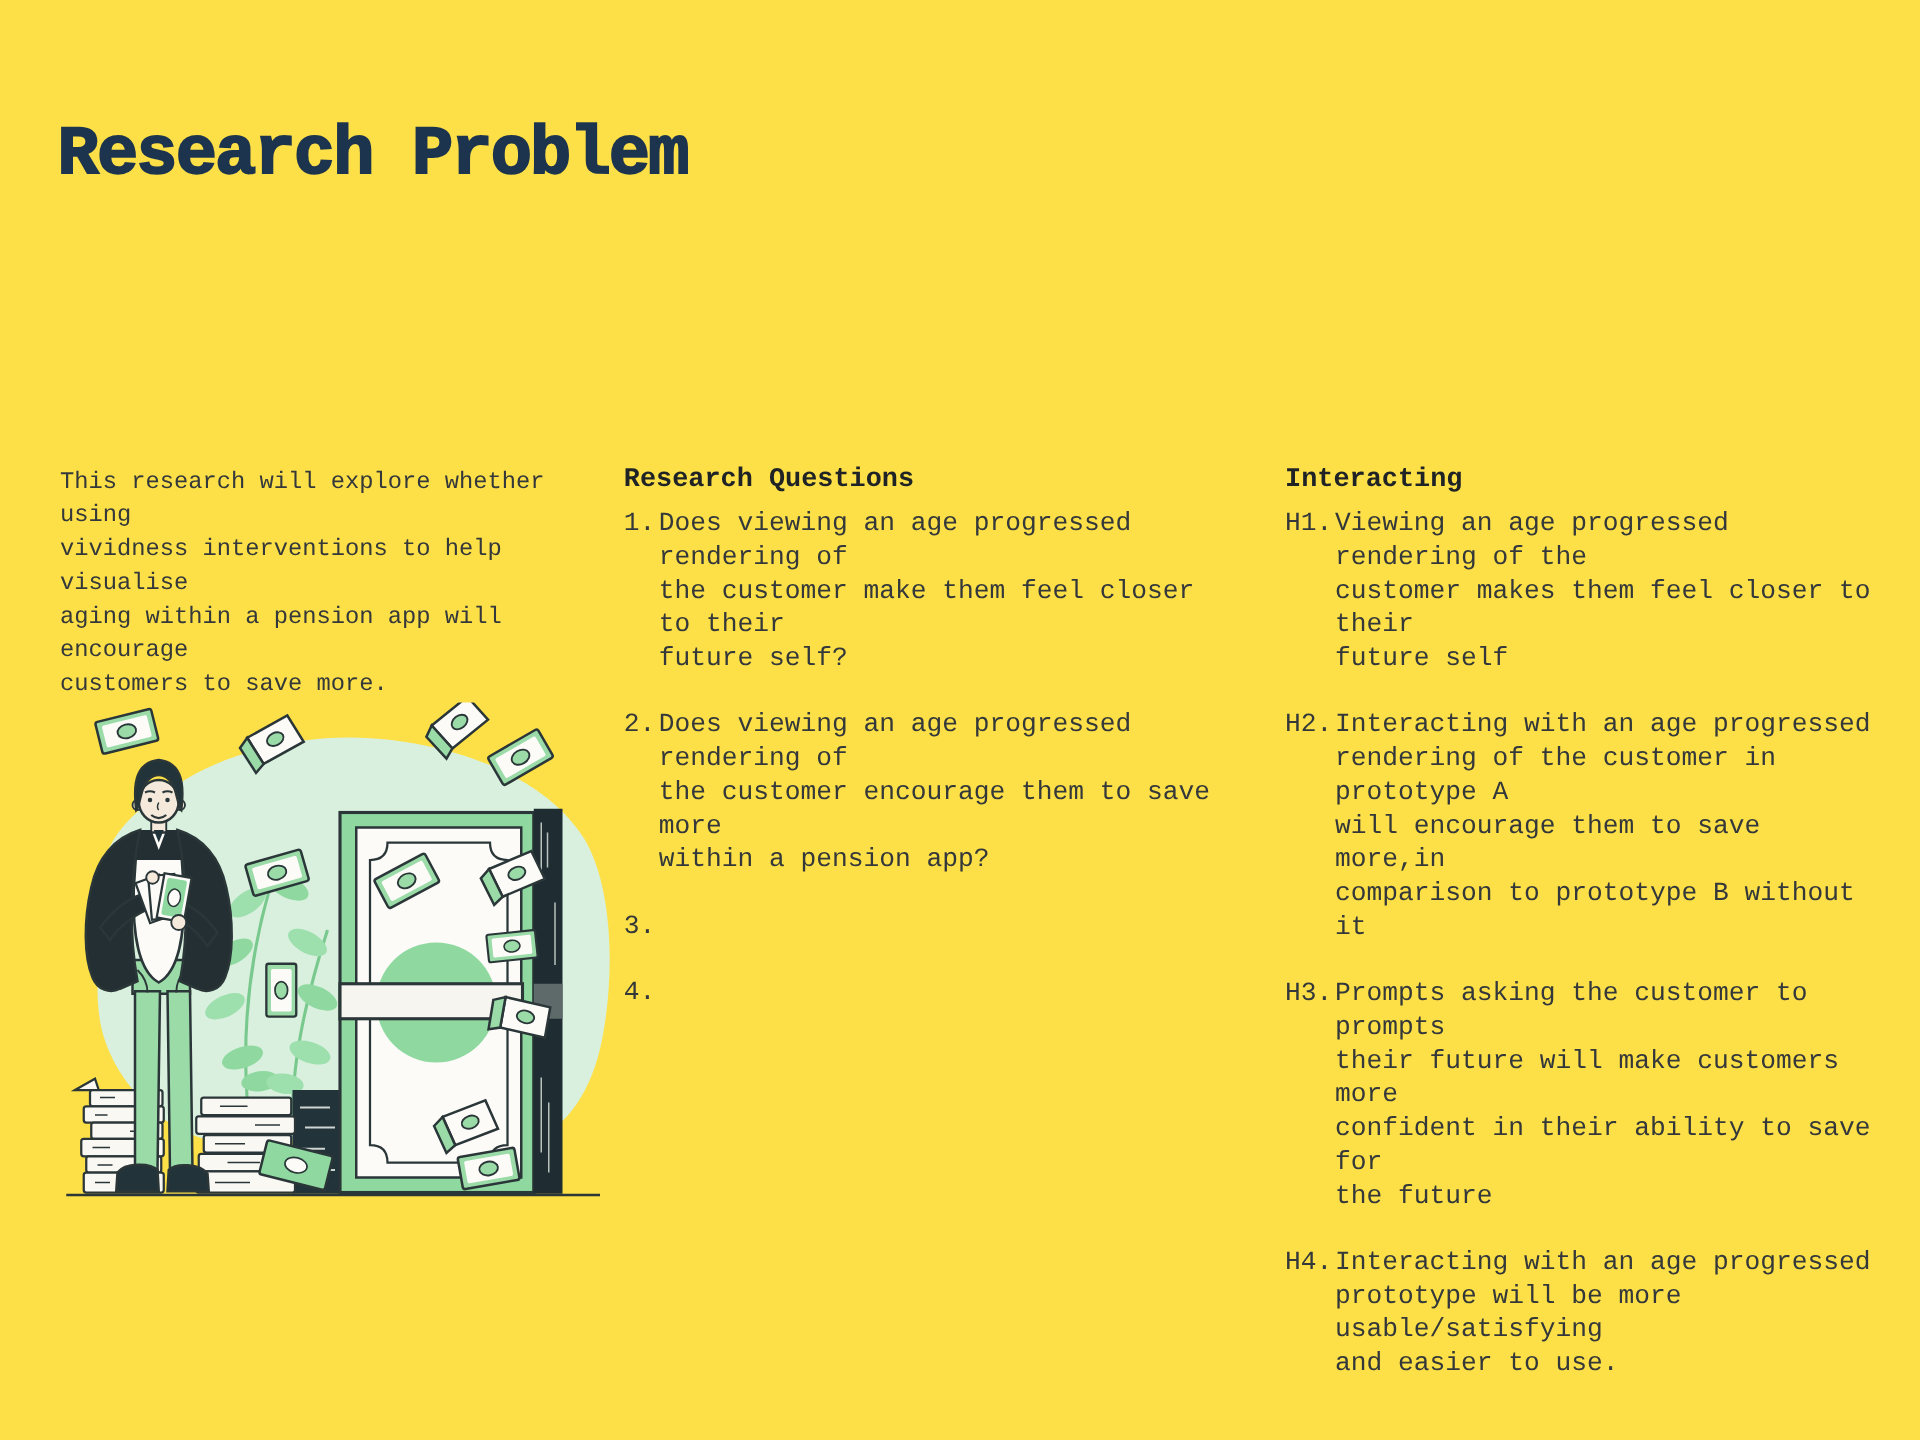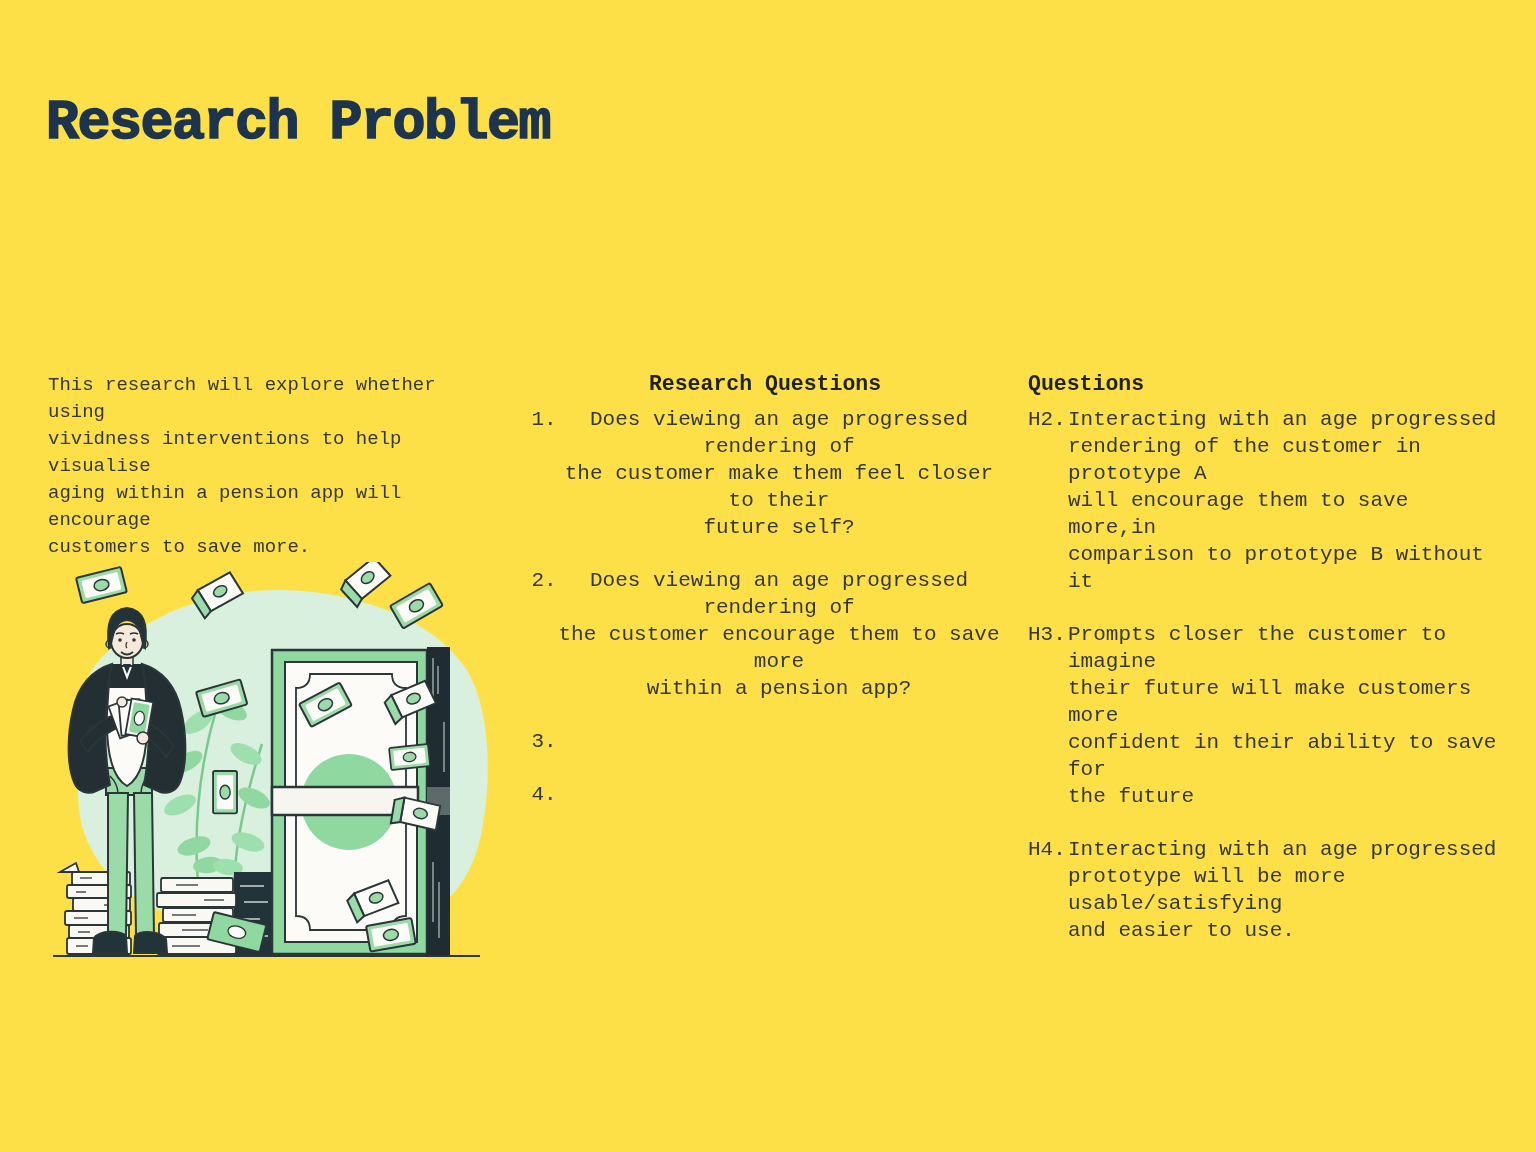--- a/index.html
+++ b/index.html
@@ -14,21 +14,21 @@
     font-size:55px; line-height:1.1; font-weight:bold;
     letter-spacing:-1.5px; color:#1D344E;
     -webkit-text-stroke:1.6px #1D344E;
   }
   .intro {
     position:absolute; left:48px; top:372px; margin:0;
     width:440px; font-size:19px; line-height:27px;
     white-space:pre-wrap;
   }
   .col { position:absolute; top:371px; width:470px; font-size:21px; line-height:27px; }
-  .col-questions  { left:530px;text-align:center; }
+  .col-questions  { left:499px; }
   .col-hypothesis { left:1028px; }
   .col h2 { margin:0 0 8px 0; font-size:21.5px; line-height:27px; font-weight:bold; color:#1F2326; }
   .col ol { list-style:none; margin:0; padding:0; }
   .item { display:flex; margin-bottom:26px; }
   .col-questions  .item .num { flex:0 0 28px; }
   .col-hypothesis .item .num { flex:0 0 40px; }
   .item .txt { white-space:pre-wrap; }
   .illustration-wrap { position:absolute; left:48px; top:562px; width:452px; height:432px; }
   .illustration-wrap svg { display:block; width:100%; height:100%; }
 </style>
@@ -62,32 +62,38 @@
       <li class="item">
         <span class="num">3.</span>
       </li>
       <li class="item">
         <span class="num">4.</span>
       </li>
     </ol>
   </section>
 
   <section class="col col-hypothesis">
-    <h2>Questions</h2>
+    <h2>Interacting</h2>
     <ol>
+      <li class="item">
+        <span class="num">H1.</span>
+        <span class="txt">Viewing an age progressed rendering of the
+customer makes them feel closer to their
+future self</span>
+      </li>
       <li class="item">
         <span class="num">H2.</span>
         <span class="txt">Interacting with an age progressed
 rendering of the customer in prototype A
 will encourage them to save more,in
 comparison to prototype B without it</span>
       </li>
       <li class="item">
         <span class="num">H3.</span>
-        <span class="txt">Prompts closer the customer to imagine
+        <span class="txt">Prompts asking the customer to prompts
 their future will make customers more
 confident in their ability to save for
 the future</span>
       </li>
       <li class="item">
         <span class="num">H4.</span>
         <span class="txt">Interacting with an age progressed
 prototype will be more usable/satisfying
 and easier to use.</span>
       </li>

